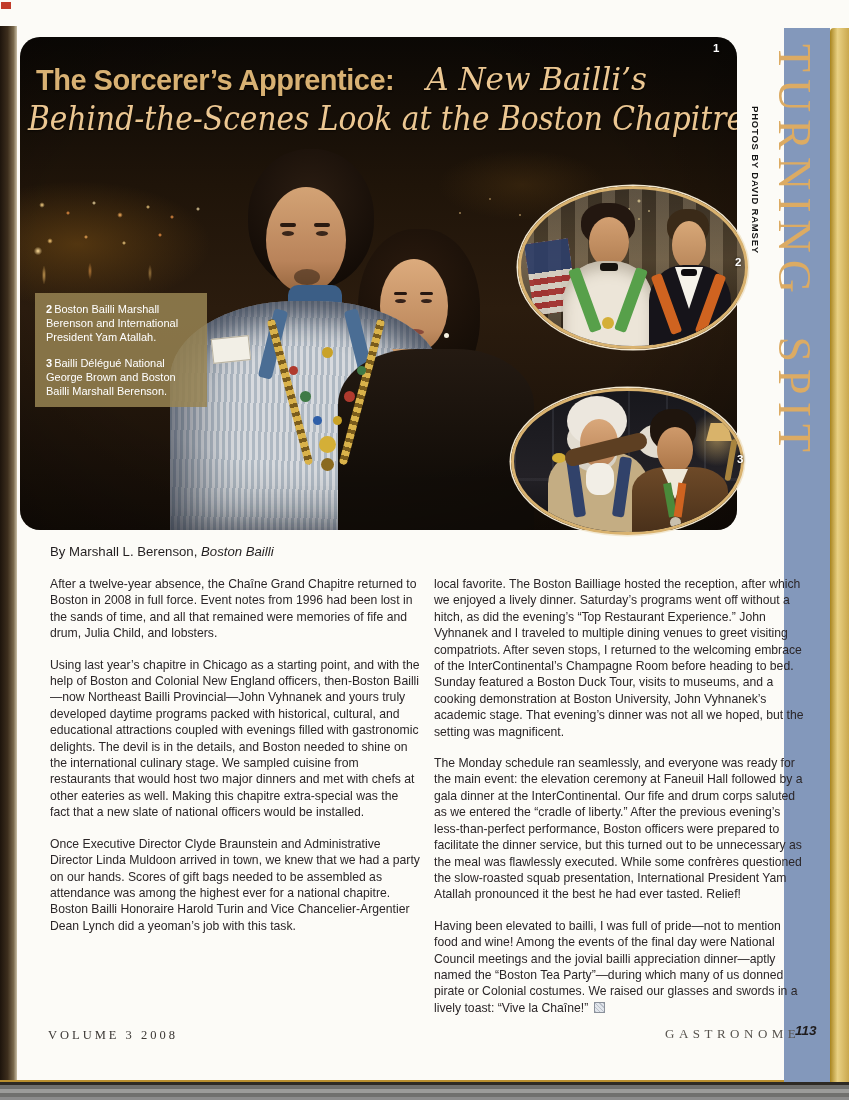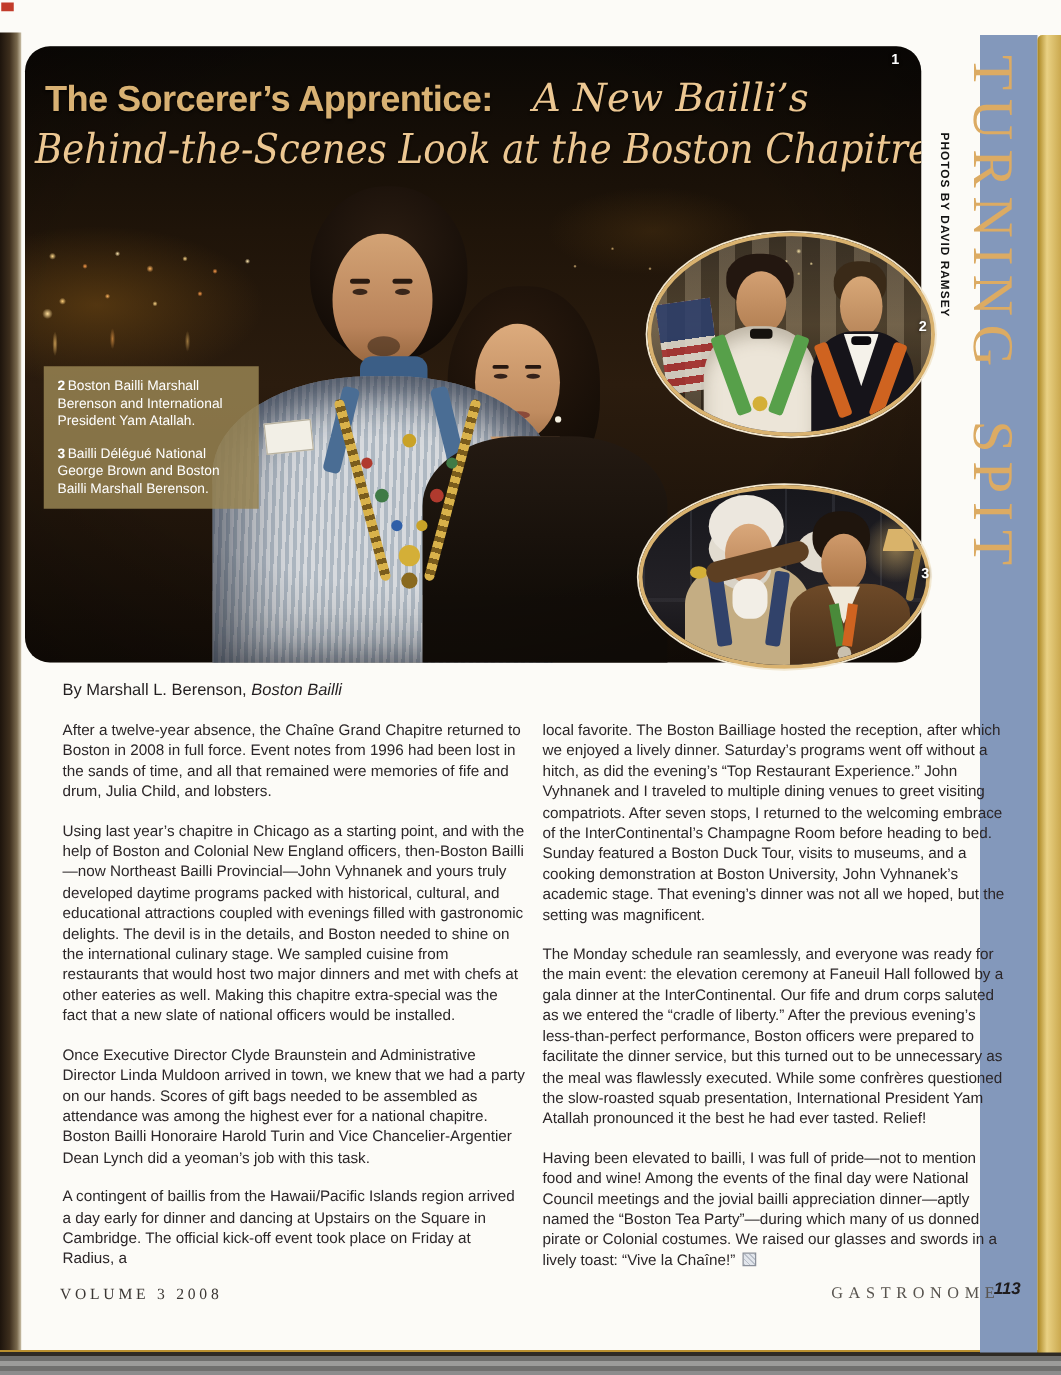--- a/index.html
+++ b/index.html
@@ -303,21 +303,20 @@
 
   <div class="byline">
     <span>By Marshall L. Berenson, </span><i>Boston Bailli</i>
   </div>
 
   <div class="cols">
     <div class="col">
       <p>After a twelve-year absence, the Chaîne Grand Chapitre returned to Boston in 2008 in full force. Event notes from 1996 had been lost in the sands of time, and all that remained were memories of fife and drum, Julia Child, and lobsters.</p>
       <p>Using last year’s chapitre in Chicago as a starting point, and with the help of Boston and Colonial New England officers, then-Boston Bailli—now Northeast Bailli Provincial—John Vyhnanek and yours truly developed daytime programs packed with historical, cultural, and educational attractions coupled with evenings filled with gastronomic delights. The devil is in the details, and Boston needed to shine on the international culinary stage. We sampled cuisine from restaurants that would host two major dinners and met with chefs at other eateries as well. Making this chapitre extra-special was the fact that a new slate of national officers would be installed.</p>
       <p>Once Executive Director Clyde Braunstein and Administrative Director Linda Muldoon arrived in town, we knew that we had a party on our hands. Scores of gift bags needed to be assembled as attendance was among the highest ever for a national chapitre. Boston Bailli Honoraire Harold Turin and Vice Chancelier-Argentier Dean Lynch did a yeoman’s job with this task.</p>
-      <p>A contingent of baillis from the Hawaii/Pacific Islands region arrived a day early for dinner and dancing at Upstairs on the Square in Cambridge. The official kick-off event took place on Friday at Radius, a</p>
     </div>
     <div class="col">
       <p>local favorite. The Boston Bailliage hosted the reception, after which we enjoyed a lively dinner. Saturday’s programs went off without a hitch, as did the evening’s “Top Restaurant Experience.” John Vyhnanek and I traveled to multiple dining venues to greet visiting compatriots. After seven stops, I returned to the welcoming embrace of the InterContinental’s Champagne Room before heading to bed. Sunday featured a Boston Duck Tour, visits to museums, and a cooking demonstration at Boston University, John Vyhnanek’s academic stage. That evening’s dinner was not all we hoped, but the setting was magnificent.</p>
       <p>The Monday schedule ran seamlessly, and everyone was ready for the main event: the elevation ceremony at Faneuil Hall followed by a gala dinner at the InterContinental. Our fife and drum corps saluted as we entered the “cradle of liberty.” After the previous evening’s less-than-perfect performance, Boston officers were prepared to facilitate the dinner service, but this turned out to be unnecessary as the meal was flawlessly executed. While some confrères questioned the slow-roasted squab presentation, International President Yam Atallah pronounced it the best he had ever tasted. Relief!</p>
       <p><span>Having been elevated to bailli, I was full of pride—not to mention food and wine! Among the events of the final day were National Council meetings and the jovial bailli appreciation dinner—aptly named the “Boston Tea Party”—during which many of us donned pirate or Colonial costumes. We raised our glasses and swords in a lively toast: “Vive la Chaîne!”</span><span class="endmark"></span></p>
     </div>
   </div>
 
   <div class="footer-volume">VOLUME 3 2008</div>
   <div class="footer-magazine">GASTRONOME</div>

